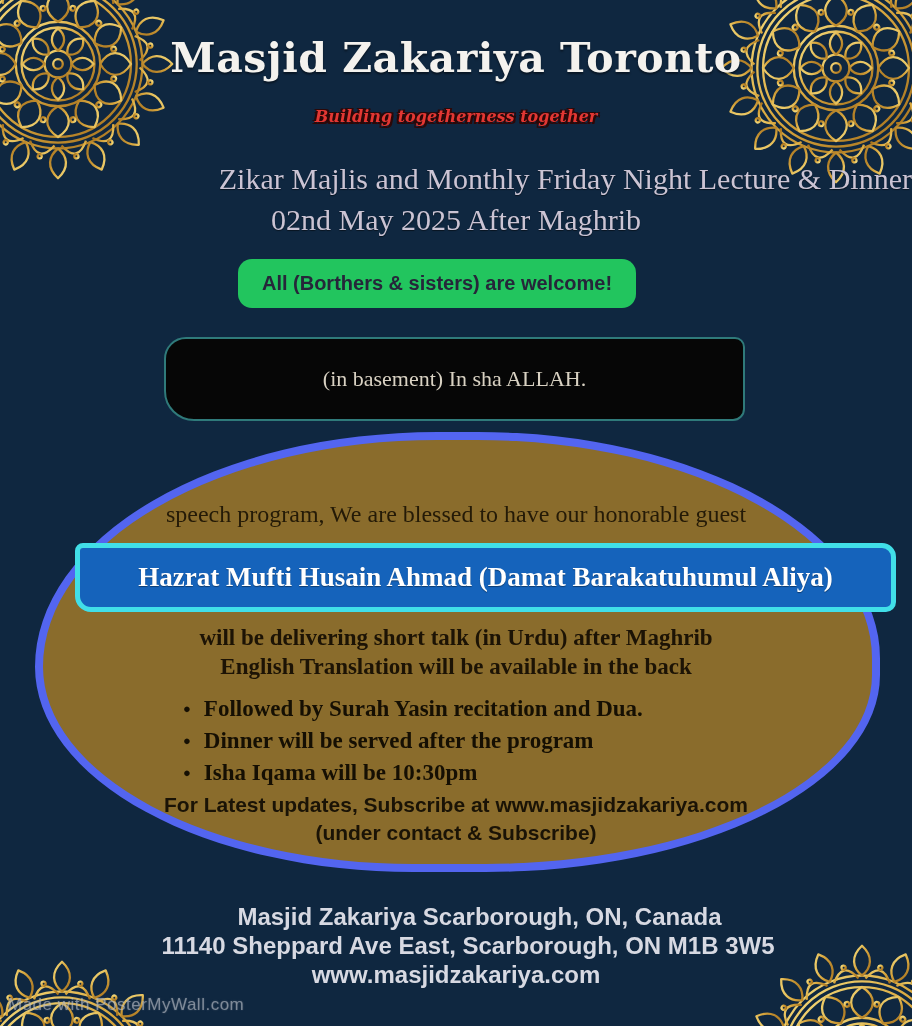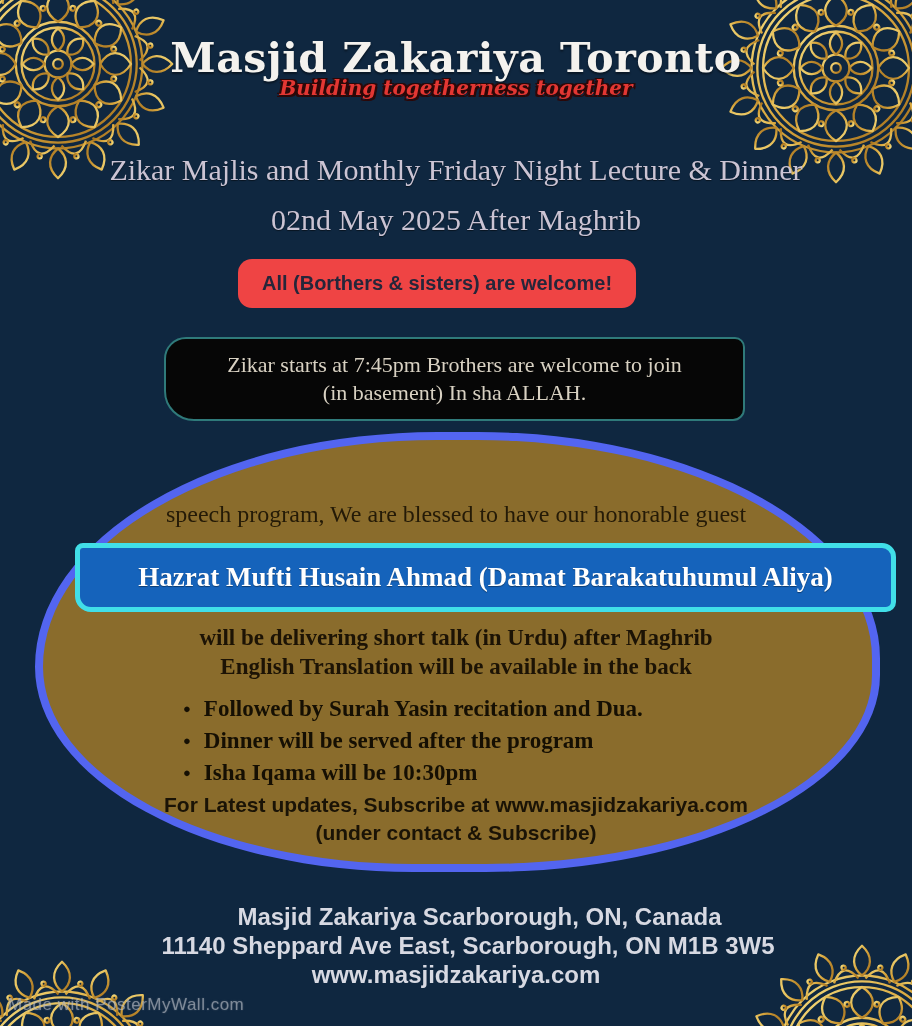--- a/index.html
+++ b/index.html
@@ -8,31 +8,31 @@
     background:#0f2740; font-family:"Liberation Serif", serif;
   }
   .ctr { position:absolute; left:0; right:0; text-align:center; }
 
   .title {
     top:34px; font-family:"DejaVu Serif", serif; font-weight:700;
     font-size:41px; color:#f4f2ee; letter-spacing:0.5px;
     text-shadow:0 2px 2px rgba(0,0,0,0.45);
   }
   .subtitle {
-    top:76px; font-family:"DejaVu Serif", serif; font-style:italic; font-weight:700;
-    font-size:20px; color:#e33733;
+    top:107px; font-family:"DejaVu Serif", serif; font-style:italic; font-weight:700;
+    font-size:16px; color:#e33733;
     text-shadow:-2px -1px 0 #2c0808, 2px -1px 0 #2c0808, -2px 2px 0 #2c0808, 2px 2px 0 #2c0808;
   }
   .event-line { font-size:30px; color:#cbc4d4; text-shadow:0 1px 1px rgba(0,0,0,0.5); }
-  .event-1 { top:153px; }
+  .event-1 { top:162px;text-align:right; }
   .event-2 { top:203px; }
 
   .welcome {
     position:absolute; top:259px; left:238px; width:398px; height:49px;
-    background:#ef4444; border-radius:14px;
+    background:#22c55e; border-radius:14px;
     display:flex; align-items:center; justify-content:center;
     font-family:"Liberation Sans", sans-serif; font-weight:700;
     font-size:20px; color:#26263a;
   }
 
   .notice {
     position:absolute; top:337px; left:164px; width:581px; height:84px;
     background:#060606; border:2px solid #2f7a7a;
     border-radius:22px 10px 12px 30px; box-sizing:border-box;
     display:flex; flex-direction:column; align-items:center; justify-content:center;
@@ -484,21 +484,20 @@
   <div class="ctr subtitle">Building togetherness together</div>
 
   <div class="ctr event-line event-1">Zikar Majlis and Monthly Friday Night Lecture &amp; Dinner</div>
   <div class="ctr event-line event-2">02nd May 2025 After Maghrib</div>
 
   <div class="welcome">
     <span>All (Borthers &amp; sisters) are welcome!</span>
   </div>
 
   <div class="notice">
-    <div>Zikar starts at 7:45pm Brothers are welcome to join</div>
     <div>(in basement)  In sha ALLAH.</div>
   </div>
 
   <div class="blob"></div>
 
   <div class="ctr intro-line intro-2">speech program, We are blessed to have our honorable guest</div>
 
   <div class="guest">
     <span>Hazrat Mufti Husain Ahmad (Damat Barakatuhumul Aliya)</span>
   </div>

